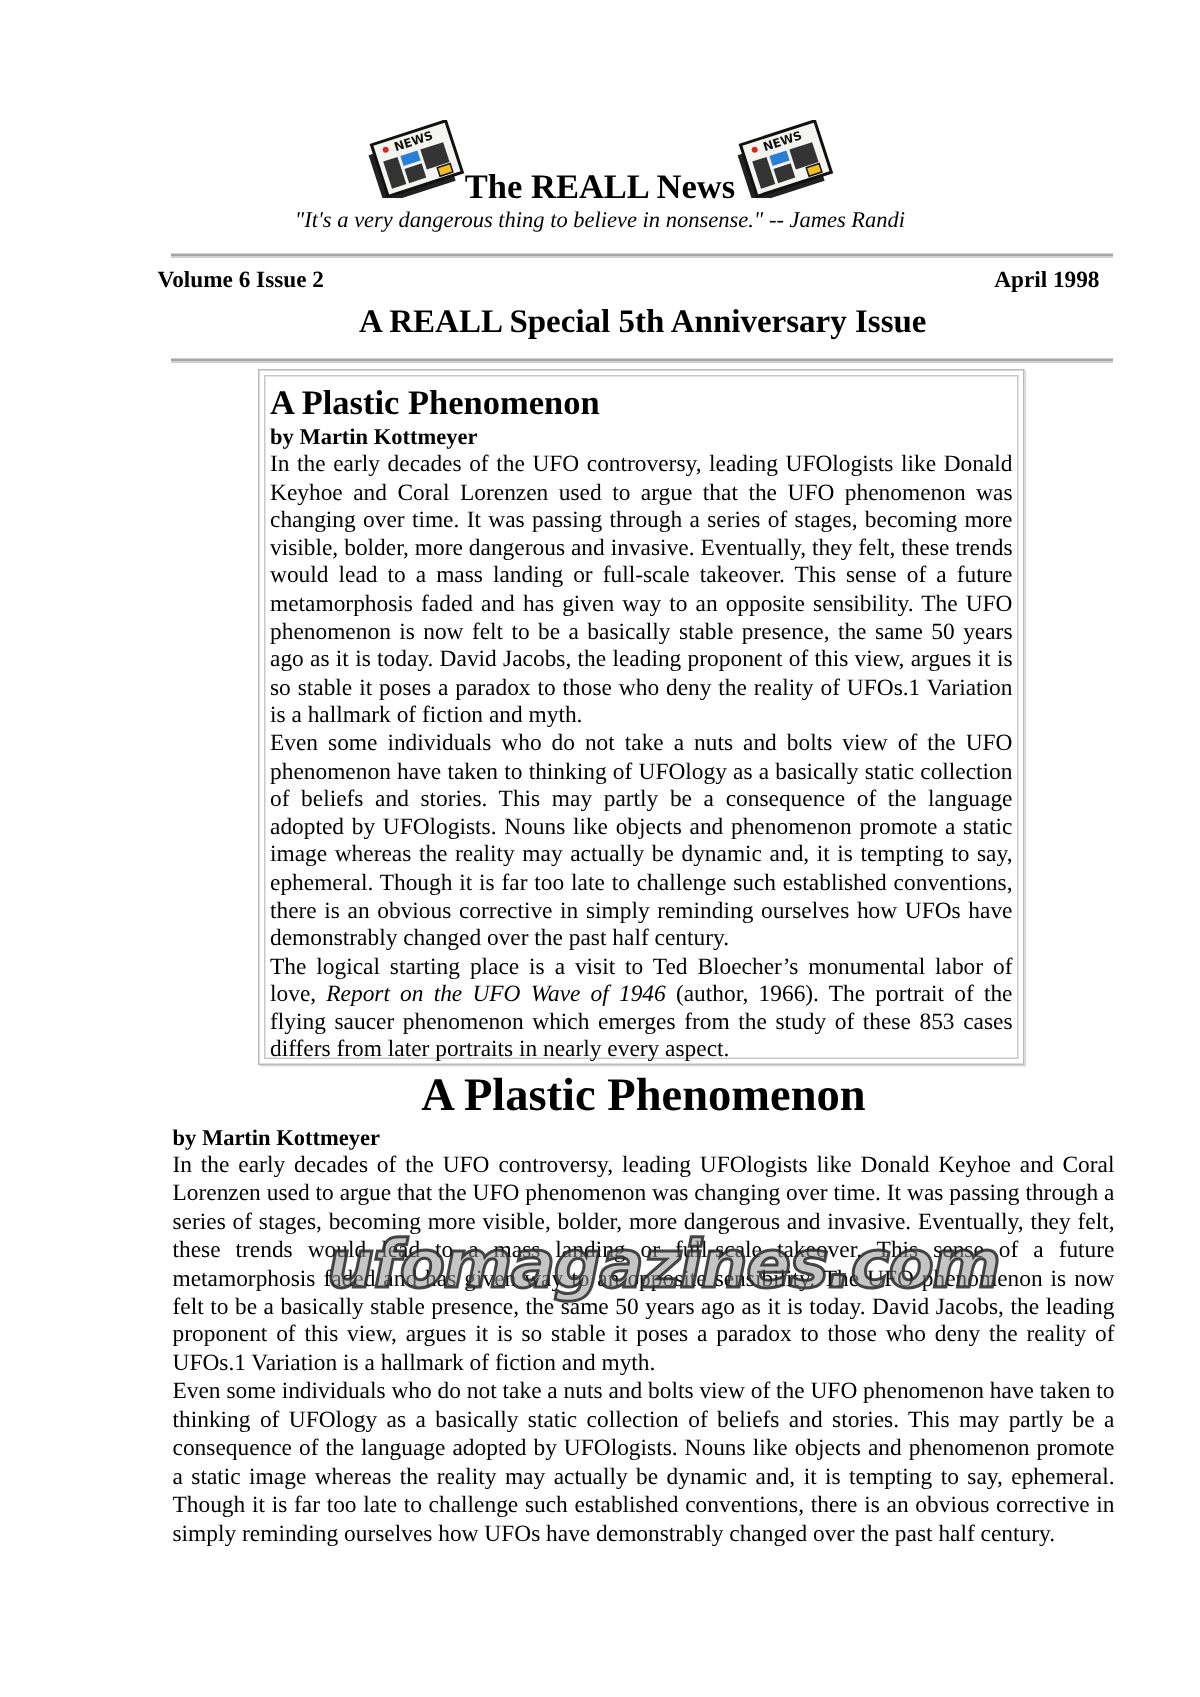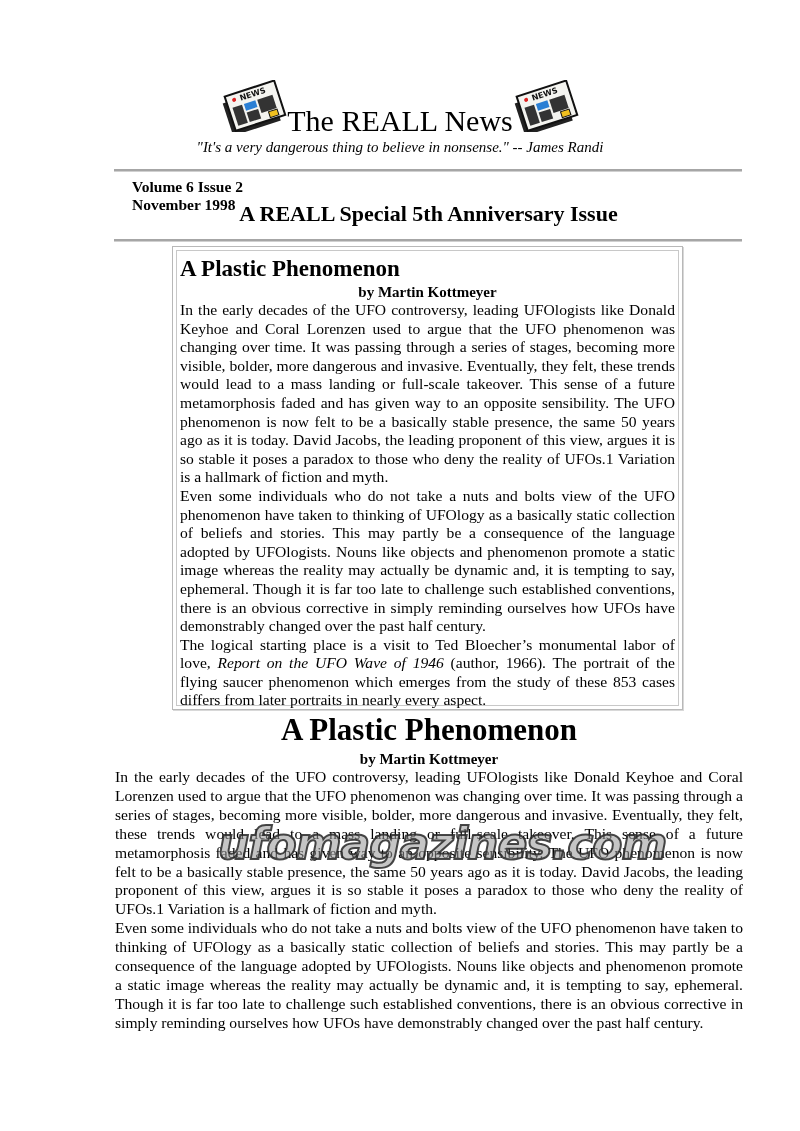--- a/index.html
+++ b/index.html
@@ -1,37 +1,37 @@
 <!DOCTYPE html>
 <html><head>
 <meta charset="utf-8">
 <style>
   html, body { margin:0; padding:0; background:#ffffff; }
   body { width:800px; height:1131px; position:relative; overflow:hidden;
          font-family:"Liberation Serif", "DejaVu Serif", serif; color:#000; }
 
   .masthead { position:absolute; top:78px; left:0; width:800px; text-align:center; }
   .mast-row { display:flex; justify-content:center; align-items:flex-end; gap:0; height:60px; }
-  .mast-title { font-size:30px; font-weight:normal; line-height:1; margin:0 0 0 0; padding-bottom:2px; }
+  .mast-title { font-size:23px; font-weight:bold; line-height:1; margin:0 0 0 0; padding-bottom:2px; }
   .news-icon { width:66px; height:52px; margin-bottom:6px; }
   .motto { font-style:italic; font-size:15px; margin-top:1px; }
 
   .rule { position:absolute; left:114px; width:628px; height:0; border-top:2px solid #a6a6a6; border-bottom:1px solid #d0d0d0; }
   .rule.r1 { top:169px; }
   .rule.r2 { top:239px; }
 
-  .issue-row { position:absolute; top:178px; left:132px; width:628px; display:flex; justify-content:space-between;
-               font-weight:bold; font-size:15.5px;flex-direction:column; }
+  .issue-row { position:absolute; top:178px; left:105px; width:628px; display:flex; justify-content:space-between;
+               font-weight:bold; font-size:15.5px; }
   .special { position:absolute; top:201px; left:0; width:857px; text-align:center; font-weight:bold; font-size:22px; }
 
   .box { position:absolute; left:172px; top:246px; width:509px; height:462px;
          border:1px solid #b8b8b8; box-shadow: 1px 1px 0 #d8d8d8; }
   .box-inner { position:absolute; left:3px; top:3px; right:3px; bottom:3px; border:1px solid #c8c8c8; padding:2px 3px 0 3px; }
   .box h2 { margin:2px 0 0 0; font-size:23px; font-weight:bold; line-height:28px; }
-  .byline { text-align:center; font-weight:bold; font-size:15px; line-height:18px; margin-top:0; }
+  .byline { font-weight:bold; font-size:15px; line-height:18px; margin-top:0; }
   .box p { margin:0; text-align:justify; font-size:15.6px; line-height:18.6px; }
 
   .article2 { position:absolute; left:115px; top:712px; width:628px; }
   .article2 h1 { text-align:center; font-size:31px; margin:0; line-height:36px; font-weight:bold; }
   .article2 .byline { margin-top:2px; }
   .article2 p { margin:0; text-align:justify; font-size:15.6px; line-height:18.9px; }
 
   .watermark { position:absolute; left:218px; top:822px; font-family:"DejaVu Sans", sans-serif; font-weight:bold;
                font-size:44px; letter-spacing:-1px; color:rgba(150,150,150,0.55);
                -webkit-text-stroke:2px rgba(40,40,40,0.85); line-height:1;font-style:italic; }
@@ -69,21 +69,21 @@
       </g>
     </svg>
   </div>
   <div class="motto">"It's a very dangerous thing to believe in nonsense." -- James Randi</div>
 </div>
 
 <div class="rule r1"></div>
 
 <div class="issue-row">
   <span>Volume 6 Issue 2</span>
-  <span>November 1998</span>
+  <span>April 1998</span>
 </div>
 <div class="special">A REALL Special 5th Anniversary Issue</div>
 
 <div class="rule r2"></div>
 
 <div class="box">
   <div class="box-inner">
     <h2>A Plastic Phenomenon</h2>
     <div class="byline">by Martin Kottmeyer</div>
     <p>In the early decades of the UFO controversy, leading UFOlogists like Donald Keyhoe and Coral Lorenzen used to argue that the UFO phenomenon was changing over time. It was passing through a series of stages, becoming more visible, bolder, more dangerous and invasive. Eventually, they felt, these trends would lead to a mass landing or full-scale takeover. This sense of a future metamorphosis faded and has given way to an opposite sensibility. The UFO phenomenon is now felt to be a basically stable presence, the same 50 years ago as it is today. David Jacobs, the leading proponent of this view, argues it is so stable it poses a paradox to those who deny the reality of UFOs.1 Variation is a hallmark of fiction and myth.</p>

